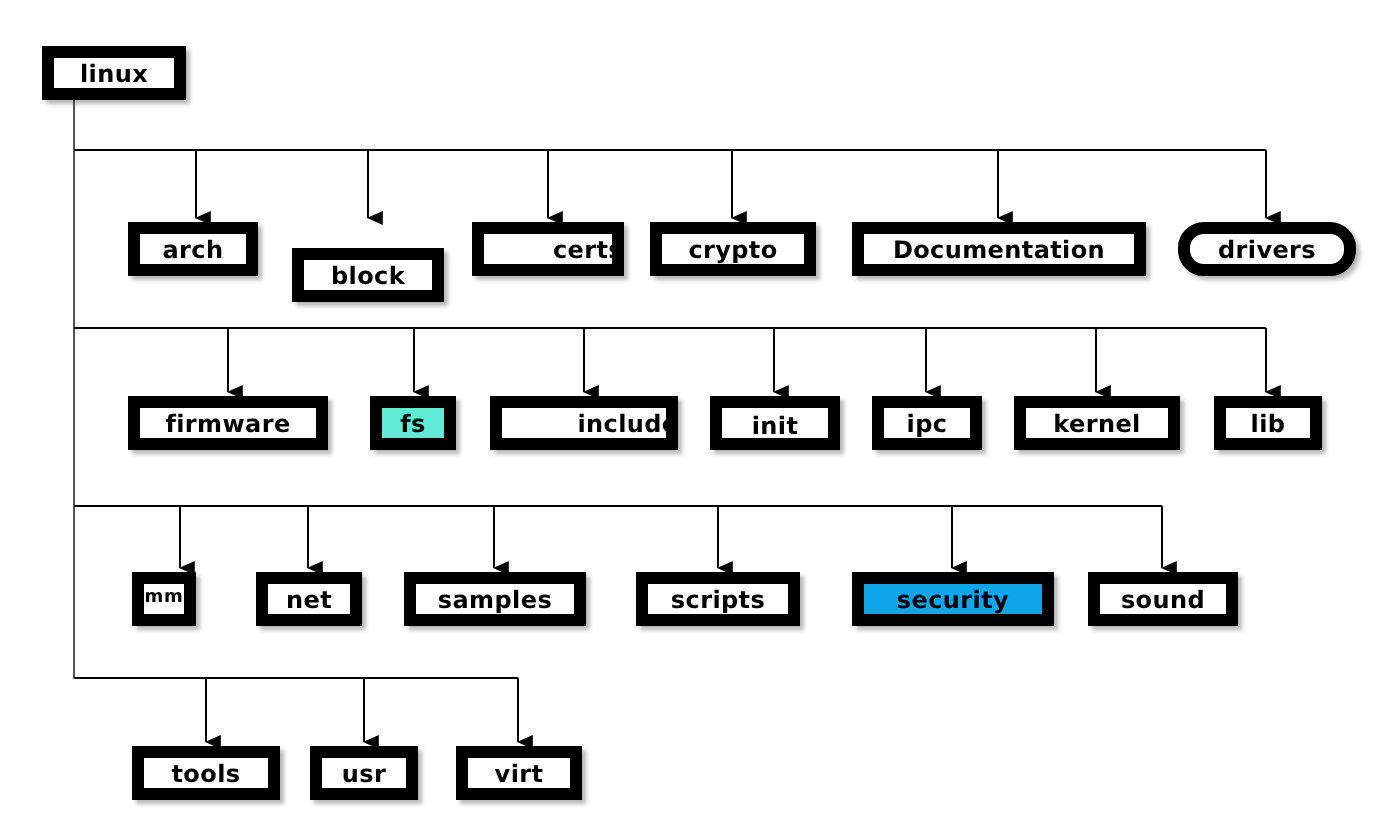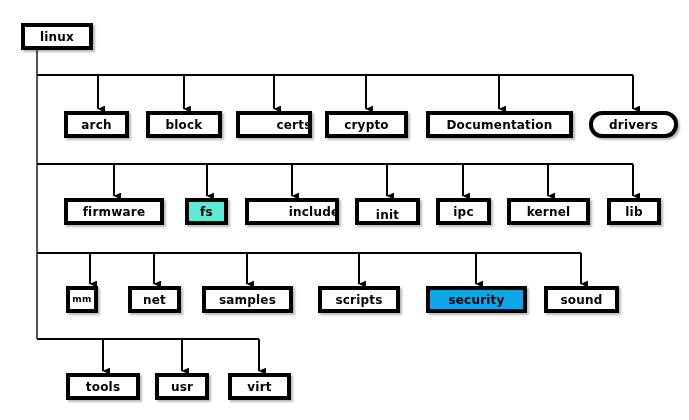--- a/index.html
+++ b/index.html
@@ -23,21 +23,21 @@
     left: 0;
     top: 0;
     width: 689px;
     height: 420px;
     pointer-events: none;
   }
   .node {
     position: absolute;
     box-sizing: border-box;
     background: #ffffff;
-    border: 4px solid #0f766e;
+    border: 6px solid #0f766e;
     box-shadow: 2px 2px 2px rgba(0,0,0,0.28);
     display: flex;
     align-items: center;
     justify-content: center;
     font-family: "DejaVu Sans", sans-serif;
     font-weight: bold;
     font-size: 12px;
     color: #000000;
     line-height: 1;
     letter-spacing: 0.2px;
@@ -94,21 +94,21 @@
       </g>
   </svg>
 
   <div id="nodes-layer">
       <div class="node" style="left: 21px; top: 23px; width: 72px; height: 27px; background: rgb(255, 255, 255); border-color: rgb(0, 0, 0);">
         <span class="node-label">linux</span>
       </div>
       <div class="node" style="left: 64px; top: 111px; width: 65px; height: 27px; background: rgb(255, 255, 255); border-color: rgb(0, 0, 0);">
         <span class="node-label">arch</span>
       </div>
-      <div class="node" style="left: 146px; top: 111px; width: 76px; height: 27px; background: rgb(255, 255, 255); border-color: rgb(0, 0, 0);">
+      <div class="node" style="left: 146px; top: 124px; width: 76px; height: 27px; background: rgb(255, 255, 255); border-color: rgb(0, 0, 0);">
         <span class="node-label">block</span>
       </div>
       <div class="node" style="left: 236px; top: 111px; width: 76px; height: 27px; background: rgb(255, 255, 255); border-color: rgb(0, 0, 0); padding-left: 40px;">
         <span class="node-label">certs</span>
       </div>
       <div class="node" style="left: 325px; top: 111px; width: 83px; height: 27px; background: rgb(255, 255, 255); border-color: rgb(0, 0, 0);">
         <span class="node-label">crypto</span>
       </div>
       <div class="node" style="left: 426px; top: 111px; width: 147px; height: 27px; background: rgb(255, 255, 255); border-color: rgb(0, 0, 0);">
         <span class="node-label">Documentation</span>

